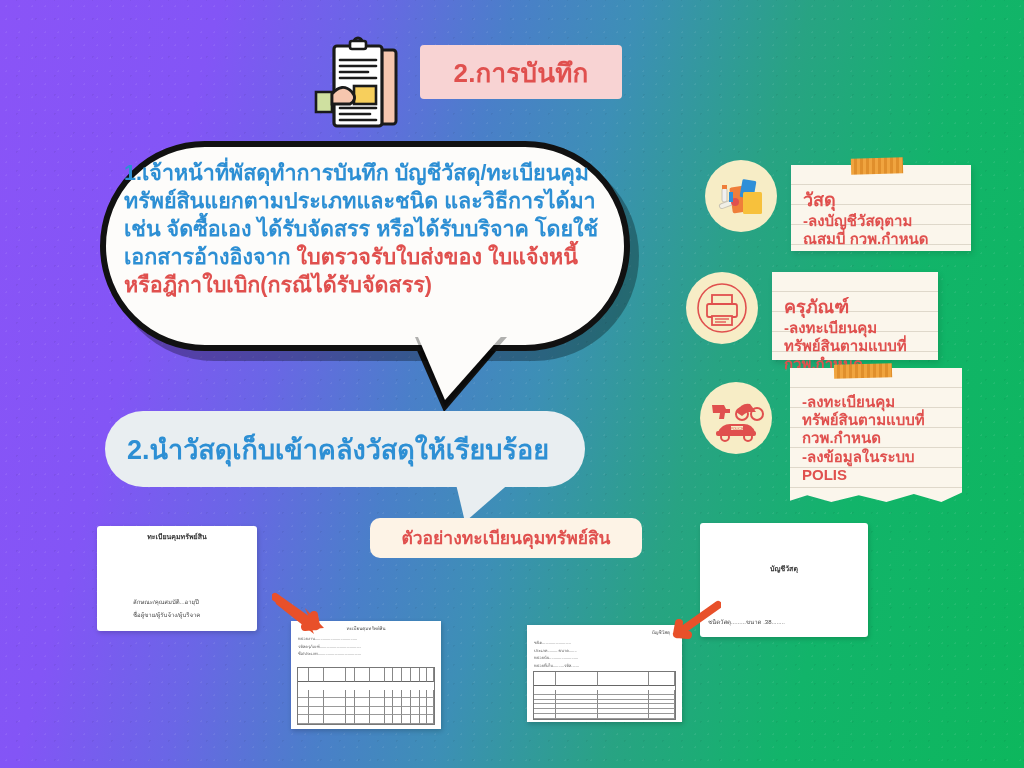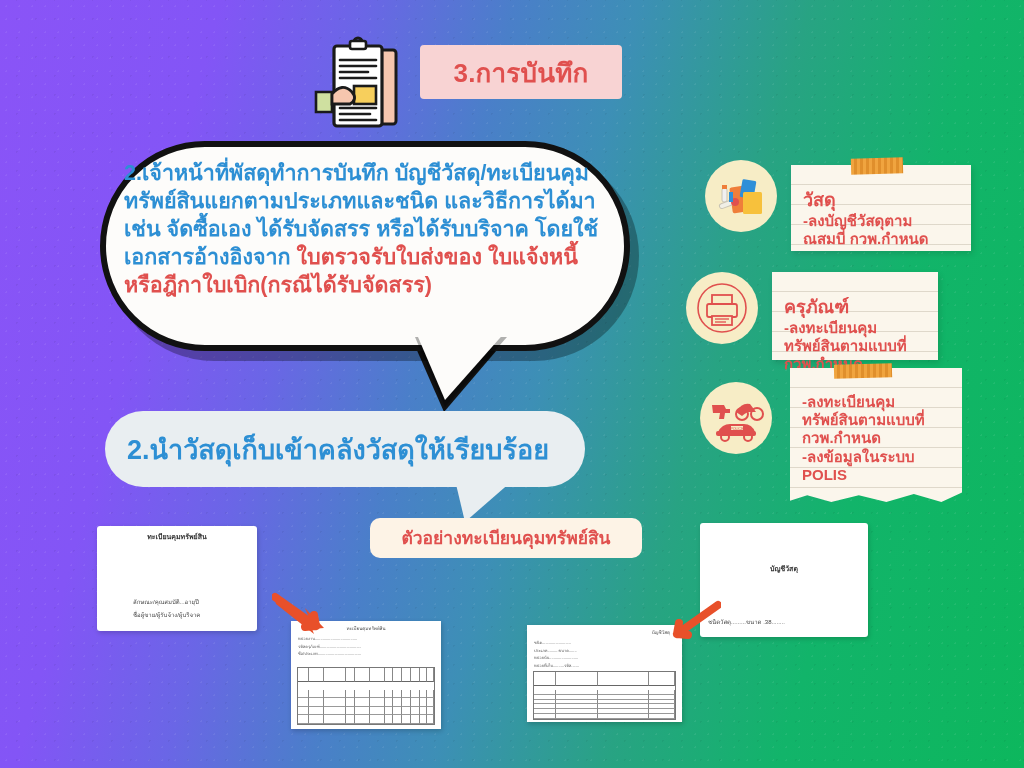--- a/index.html
+++ b/index.html
@@ -301,28 +301,28 @@
         <line x1="30" y1="80" x2="60" y2="80"></line>
         <line x1="30" y1="86" x2="66" y2="86"></line>
       </g>
       <rect x="44" y="52" width="22" height="18" fill="#f7cf5c" stroke="#1a1a1a" stroke-width="2.6"></rect>
       <path d="M6 58 h16 v20 H6 z" fill="#cfe0a0" stroke="#1a1a1a" stroke-width="2.6"></path>
       <path d="M22 60 q10 -12 20 -2 q6 7 -2 12 h-18 z" fill="#f6c6ae" stroke="#1a1a1a" stroke-width="2.8"></path>
     </svg>
   </div>
 
   <div class="title-banner">
-    <span class="t-text">3.การบันทึก</span>
+    <span class="t-text">2.การบันทึก</span>
   </div>
 
   <div class="bubble-tail-main-outline"></div>
   <div class="bubble-main"></div>
   <div class="bubble-tail-main"></div>
   <div class="bubble-main-text">
-    <span>2.เจ้าหน้าที่พัสดุทำการบันทึก บัญชีวัสดุ/ทะเบียนคุมทรัพย์สินแยกตามประเภทและชนิด และวิธีการได้มาเช่น จัดซื้อเอง ได้รับจัดสรร หรือได้รับบริจาค โดยใช้เอกสารอ้างอิงจาก </span><span class="red">ใบตรวจรับใบส่งของ ใบแจ้งหนี้ หรือฎีกาใบเบิก(กรณีได้รับจัดสรร)</span>
+    <span>1.เจ้าหน้าที่พัสดุทำการบันทึก บัญชีวัสดุ/ทะเบียนคุมทรัพย์สินแยกตามประเภทและชนิด และวิธีการได้มาเช่น จัดซื้อเอง ได้รับจัดสรร หรือได้รับบริจาค โดยใช้เอกสารอ้างอิงจาก </span><span class="red">ใบตรวจรับใบส่งของ ใบแจ้งหนี้ หรือฎีกาใบเบิก(กรณีได้รับจัดสรร)</span>
   </div>
 
   <div class="info-card" id="card-1">
     <div class="card-circle">
       <svg viewBox="0 0 56 56" width="56" height="56">
         <rect x="18" y="18" width="22" height="26" rx="2" fill="#ef7e3a" transform="rotate(-8 29 31)"></rect>
         <rect x="28" y="12" width="14" height="18" rx="1.5" fill="#2f8fd8" transform="rotate(10 35 21)"></rect>
         <rect x="30" y="24" width="19" height="22" rx="1.5" fill="#f7c13c"></rect>
         <rect x="9" y="20" width="5" height="14" rx="2" fill="#f0f0f0" stroke="#c9c4b5" stroke-width="1"></rect>
         <rect x="9" y="17" width="5" height="4" fill="#ef7e3a"></rect>

